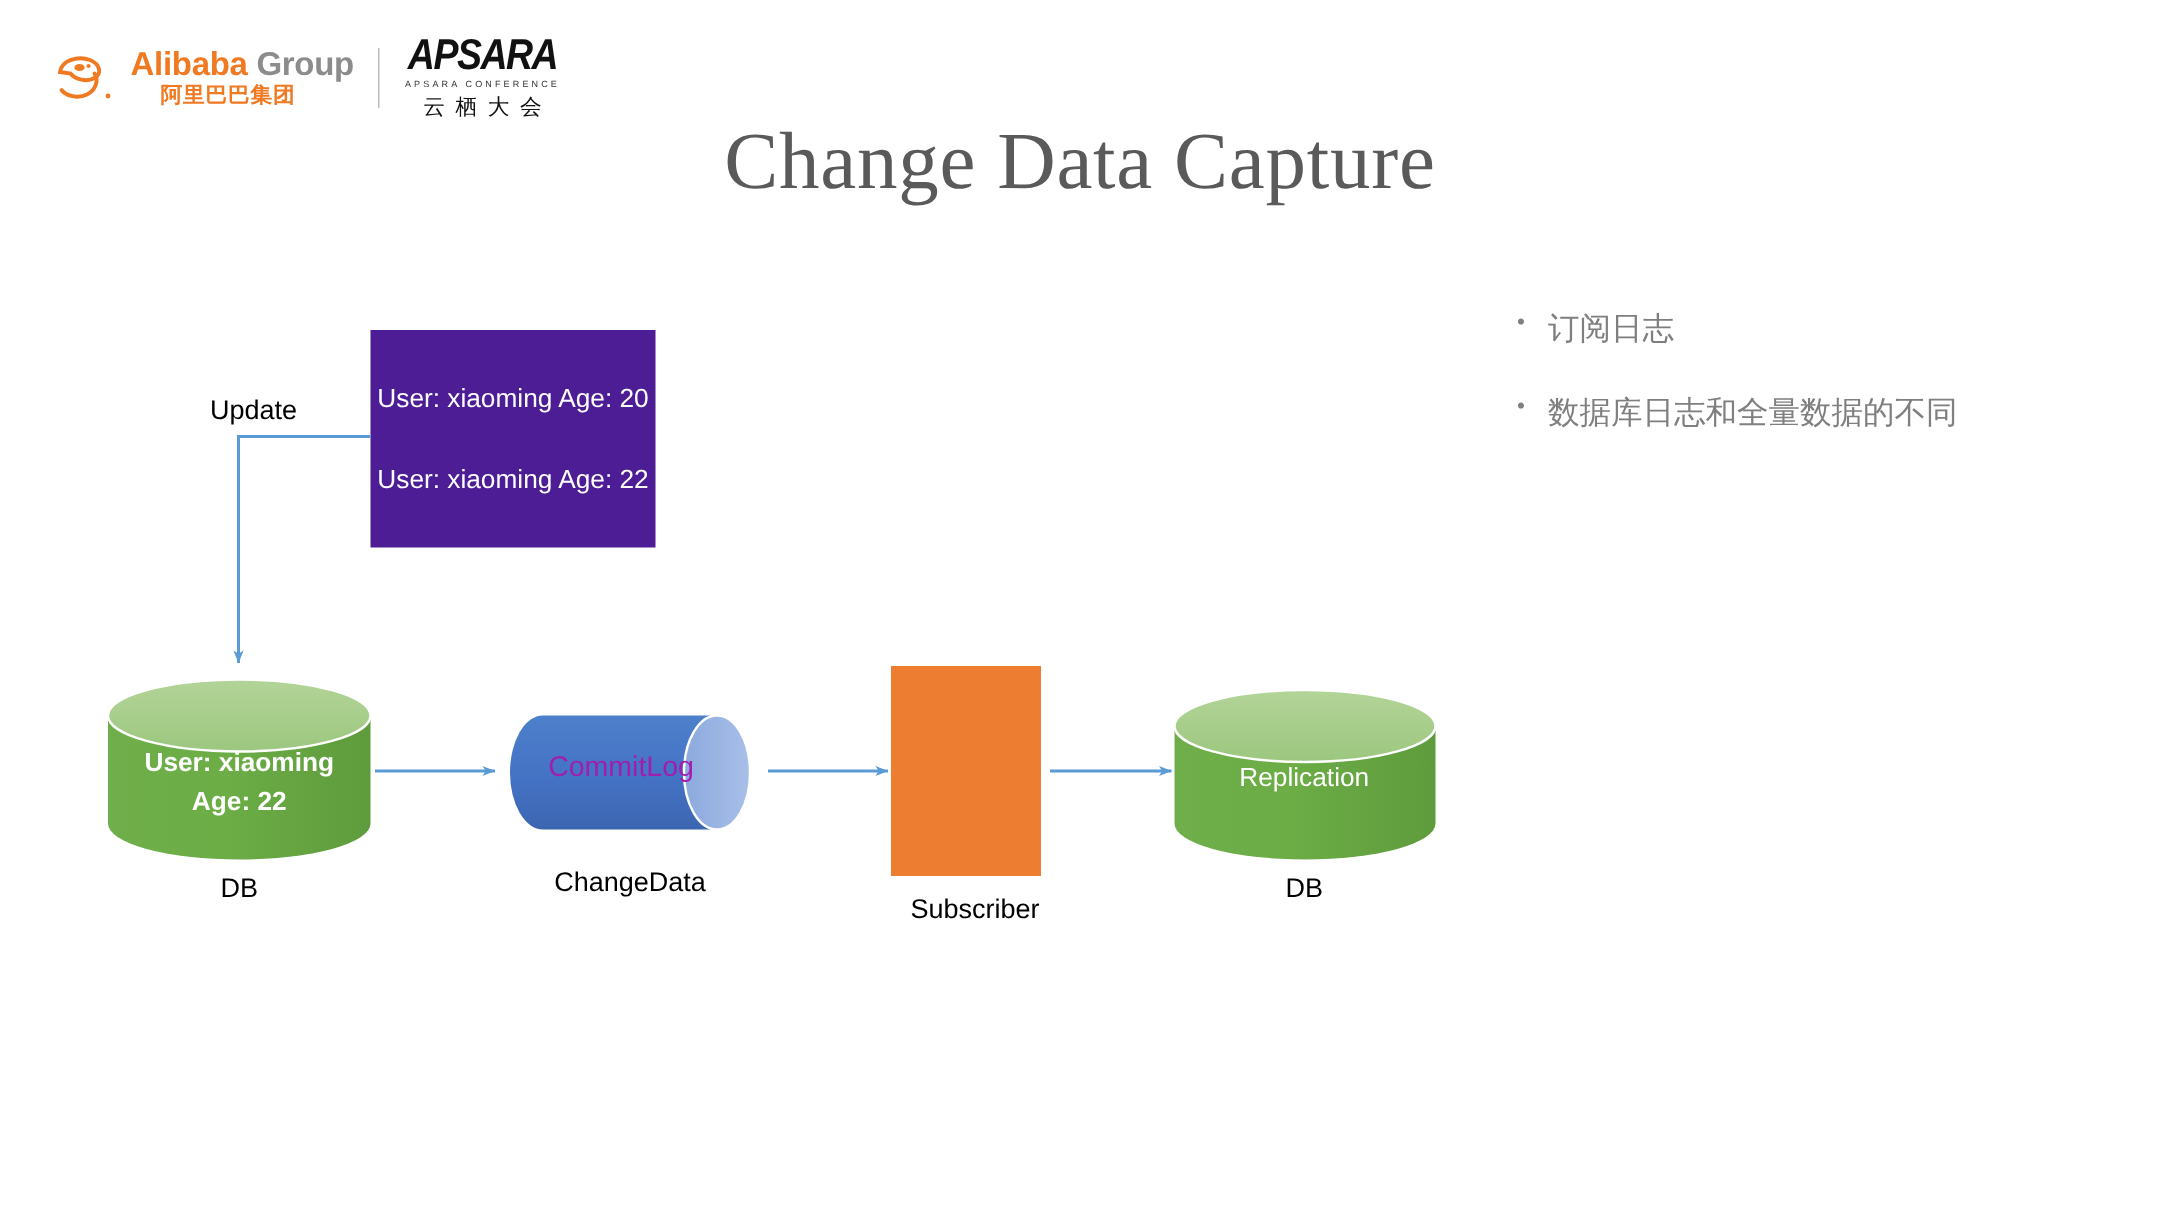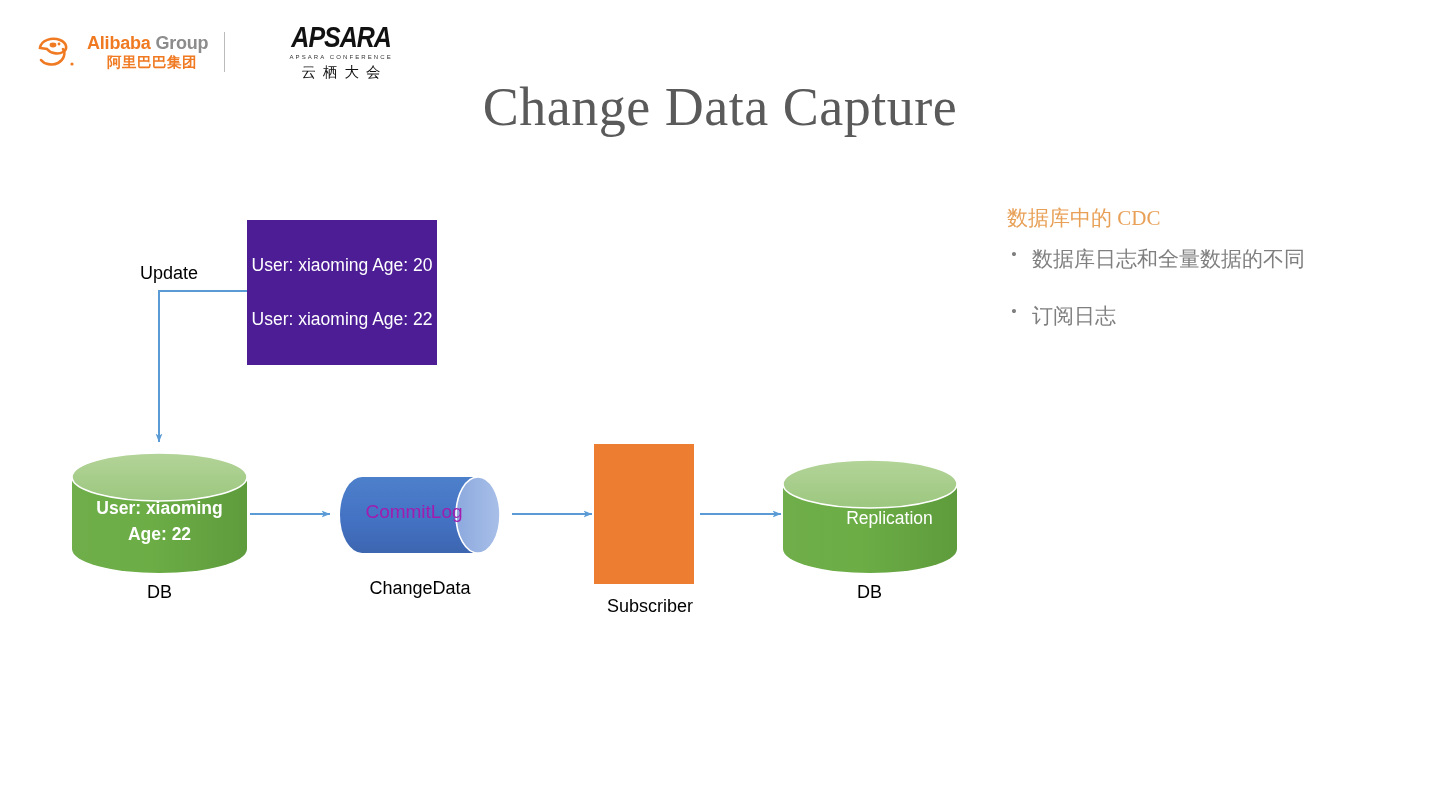--- a/index.html
+++ b/index.html
@@ -40,21 +40,21 @@
     height: 34px;
     position: relative;
     flex: none;
   }
   .ali-text {
     display: flex;
     flex-direction: column;
     line-height: 1;
   }
   .ali-line1 {
-    font-size: 18px;
+    font-size: 22px;
     font-weight: bold;
     letter-spacing: -0.2px;
     white-space: nowrap;
   }
   .ali-en-1 { color: #F07A22; }
   .ali-en-2 { color: #8C8C8C; font-weight: bold; }
   .ali-line2 {
     font-size: 14.5px;
     font-weight: bold;
     color: #F07A22;
@@ -67,21 +67,20 @@
     width: 1px;
     height: 40px;
     background: #BBBBBB;
     margin: 0 17px 0 16px;
   }
   .apsara-logo {
     display: flex;
     flex-direction: column;
     align-items: center;
     line-height: 1;
-    margin-left: 47px;
   }
   .apsara-word {
     font-size: 25px;
     font-weight: bold;
     font-style: italic;
     color: #111111;
     letter-spacing: -1px;
     transform: scaleY(1.15);
   }
   .apsara-sub {
@@ -179,21 +178,21 @@
     left: 334px; top: 501px; width: 160px;
     color: #a21caf; font-size: 19px;
   }
   .cap-changedata { left: 330px; top: 578px; width: 180px; }
 
   
   .cap-subscriber { left: 560px; top: 596px; width: 180px; }
 
   
   .cyl3-label {
-    left: 802px; top: 508px; width: 175px;
+    left: 782px; top: 508px; width: 175px;
     color: #FFFFFF; font-size: 17.5px;
   }
   .cap-db2 { left: 782px; top: 582px; width: 175px; }
 
   
   .notes {
     position: absolute;
     left: 1007px;
     top: 205px;
     width: 400px;
@@ -335,20 +334,19 @@
     <div class="shape-label cyl2-label">CommitLog</div>
     <div class="node-caption cap-changedata">ChangeData</div>
 
     <div class="node-caption cap-subscriber">Subscriber</div>
 
     <div class="shape-label cyl3-label">Replication</div>
     <div class="node-caption cap-db2">DB</div>
   </div>
 
   <div class="notes">
-    <div class="notes-heading">数据库中的 CDC</div>
     <ul class="notes-list">
+      <li class="notes-item">订阅日志</li>
       <li class="notes-item">数据库日志和全量数据的不同</li>
-      <li class="notes-item">订阅日志</li>
     </ul>
   </div>
 
 </div>
 
 </body></html>

